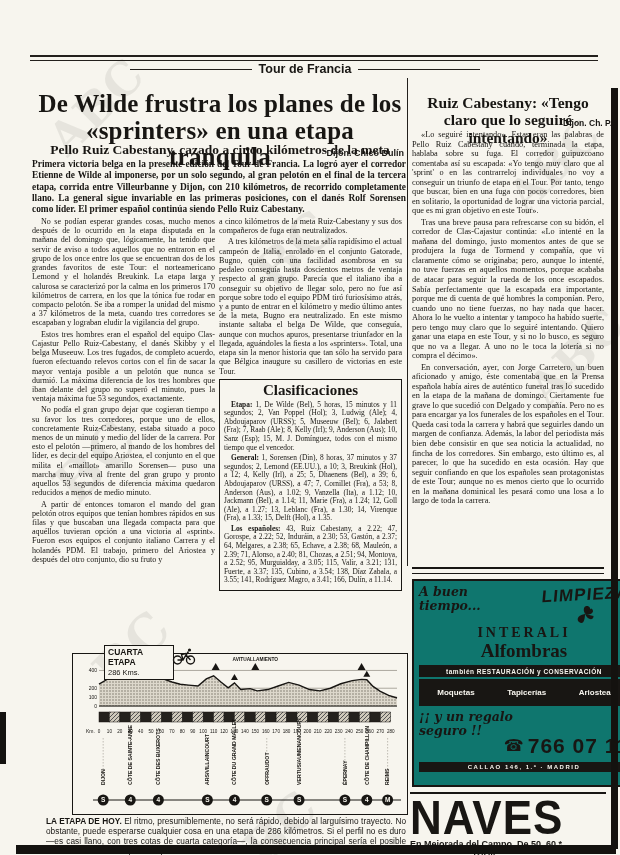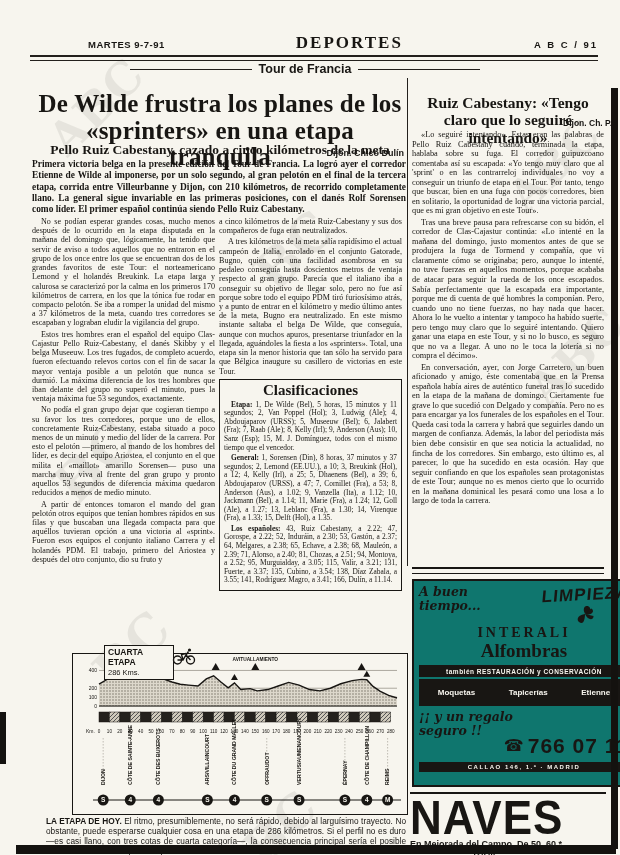--- a/index.html
+++ b/index.html
@@ -84,25 +84,20 @@
 
   <span class="wm" style="top:80px;left:40px;font-size:46px">ABC</span>
   <span class="wm" style="top:220px;left:250px;font-size:52px">BC</span>
   <span class="wm" style="top:140px;left:500px;font-size:44px">ABC</span>
   <span class="wm" style="top:430px;left:50px;font-size:54px">BC</span>
   <span class="wm" style="top:330px;left:520px;font-size:46px">ABC</span>
   <span class="wm" style="top:620px;left:90px;font-size:50px">BC</span>
   <span class="wm" style="top:700px;left:500px;font-size:46px">ABC</span>
   <span class="wm" style="top:800px;left:240px;font-size:48px">BC</span>
 
-  <div class="masthead">
-    <span class="mh-date">MARTES 9-7-91</span>
-    <span class="mh-section">DEPORTES</span>
-    <span class="mh-ref">A B C / 91</span>
-  </div>
   <div class="rule-double"></div>
   <div class="kicker">
     <span class="ln"></span>
     <span>Tour de Francia</span>
     <span class="ln"></span>
   </div>
 
   <h1 class="headline">De Wilde frustra los planes de los «sprinters» en una etapa tranquila</h1>
   <h2 class="subhead">Pello Ruiz Cabestany, cazado a cinco kilómetros de la meta</h2>
   <div class="byline-main">Dijon. Chico Dulín</div>
@@ -294,21 +289,21 @@
           <path d="M13 11 C21 13 23 7 19 5.5 L13 11 C16 18 22 17 21.5 13 Z" fill="#181613"></path>
         </svg>
       </div>
     </div>
     <div class="interali">INTERALI</div>
     <div class="alfombras">Alfombras</div>
     <div class="adbar">también RESTAURACIÓN y CONSERVACIÓN</div>
     <div class="adbar2">
       <span>Moquetas</span>
       <span>Tapicerías</span>
-      <span>Etienne</span>
+      <span>Ariostea</span>
     </div>
     <div class="script regalo" style="white-space:pre-line">¡¡ y un regalo
 seguro !!</div>
     <div class="phone-row">
       <span class="phone-icon">☎</span>
       <span class="phone-num">766 07 11</span>
     </div>
     <div class="addr">CALLAO 146, 1.º · MADRID</div>
   </div>
 

